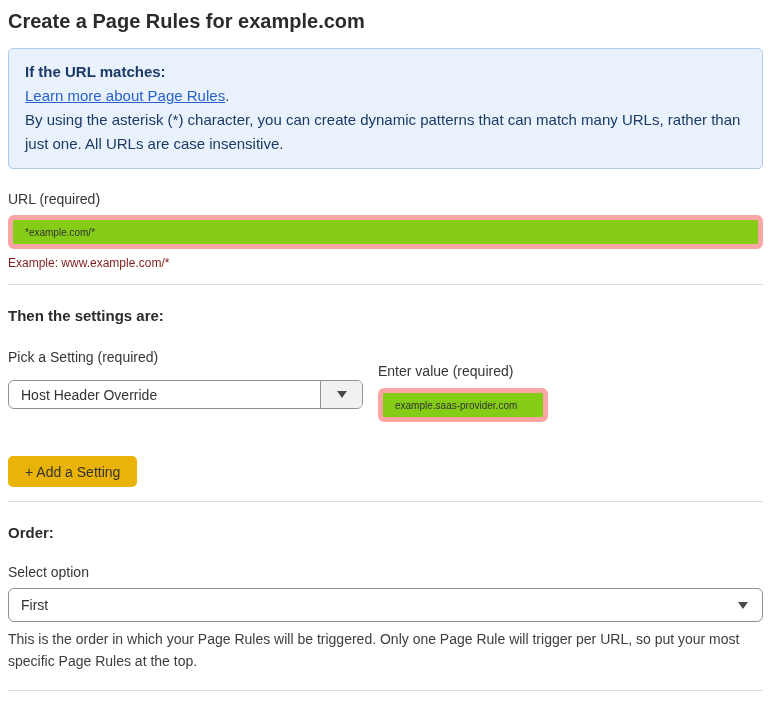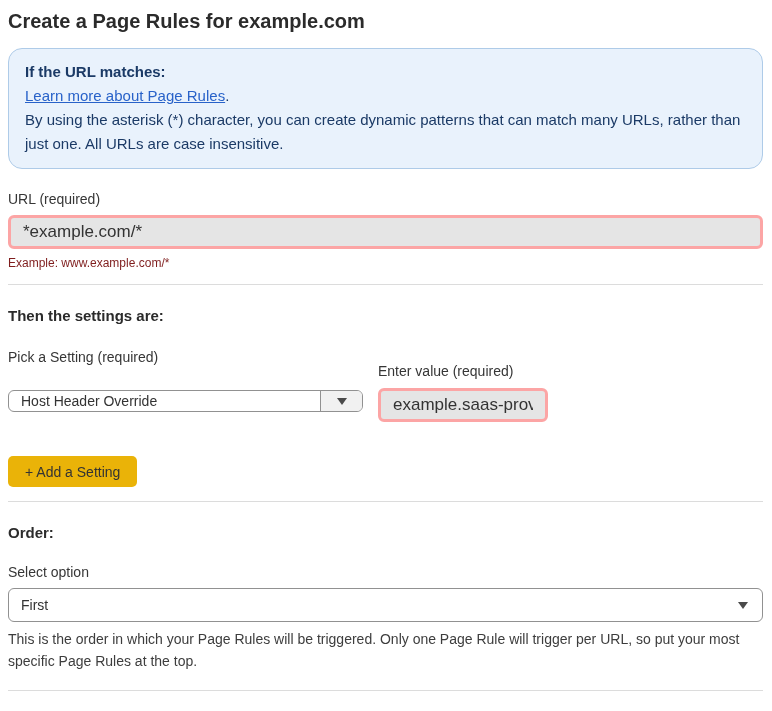--- a/index.html
+++ b/index.html
@@ -20,21 +20,21 @@
     margin: 0;
     font-size: 20px;
     line-height: 26px;
     font-weight: 700;
     color: #2b2b2b;
   }
   .info-box {
     margin-top: 14px;
     background: #e9f2fc;
     border: 1px solid #aecbe8;
-    border-radius: 14px;
+    border-radius: 5px;
     padding: 11px 16px 12px 16px;
     color: #1b3a66;
     font-size: 15px;
     line-height: 24px;
   }
   .info-box .info-heading {
     font-weight: 700;
   }
   .info-box a.learn-link {
     color: #2862c9;
@@ -42,28 +42,28 @@
     cursor: pointer;
   }
   .field-label {
     font-size: 14px;
     color: #363636;
     line-height: 17px;
   }
   .url-label { margin-top: 22px; }
   input.text-input {
     display: block;
-    border: 3px solid #fca5a5;
+    border: 5px solid #fca5a5;
     border-radius: 6px;
     height: 34px;
     padding: 0 12px;
-    font-size: 17px;
+    font-size: 10px;
     color: #333333;
     font-family: "Liberation Sans", sans-serif;
-    background: #e5e5e5;
+    background: #84cc16;
     outline: none;
   }
   .url-input {
     width: 100%;
     margin-top: 7px;
   }
   .example-text {
     margin-top: 7px;
     font-size: 12px;
     color: #7f1d1d;
@@ -84,26 +84,26 @@
     margin-top: 24px;
     display: flex;
     align-items: flex-start;
   }
   .setting-col { width: 355px; }
   .value-col {
     margin-left: 15px;
     padding-top: 14px;
   }
   .select-box {
-    margin-top: 24px;
+    margin-top: 14px;
     display: flex;
     align-items: stretch;
     border: 1px solid #919191;
     border-radius: 6px;
-    height: 22px;
+    height: 29px;
     background: #ffffff;
     cursor: pointer;
     overflow: hidden;
   }
   .select-box .select-value {
     flex: 1;
     display: flex;
     align-items: center;
     padding: 0 12px;
     font-size: 14px;

